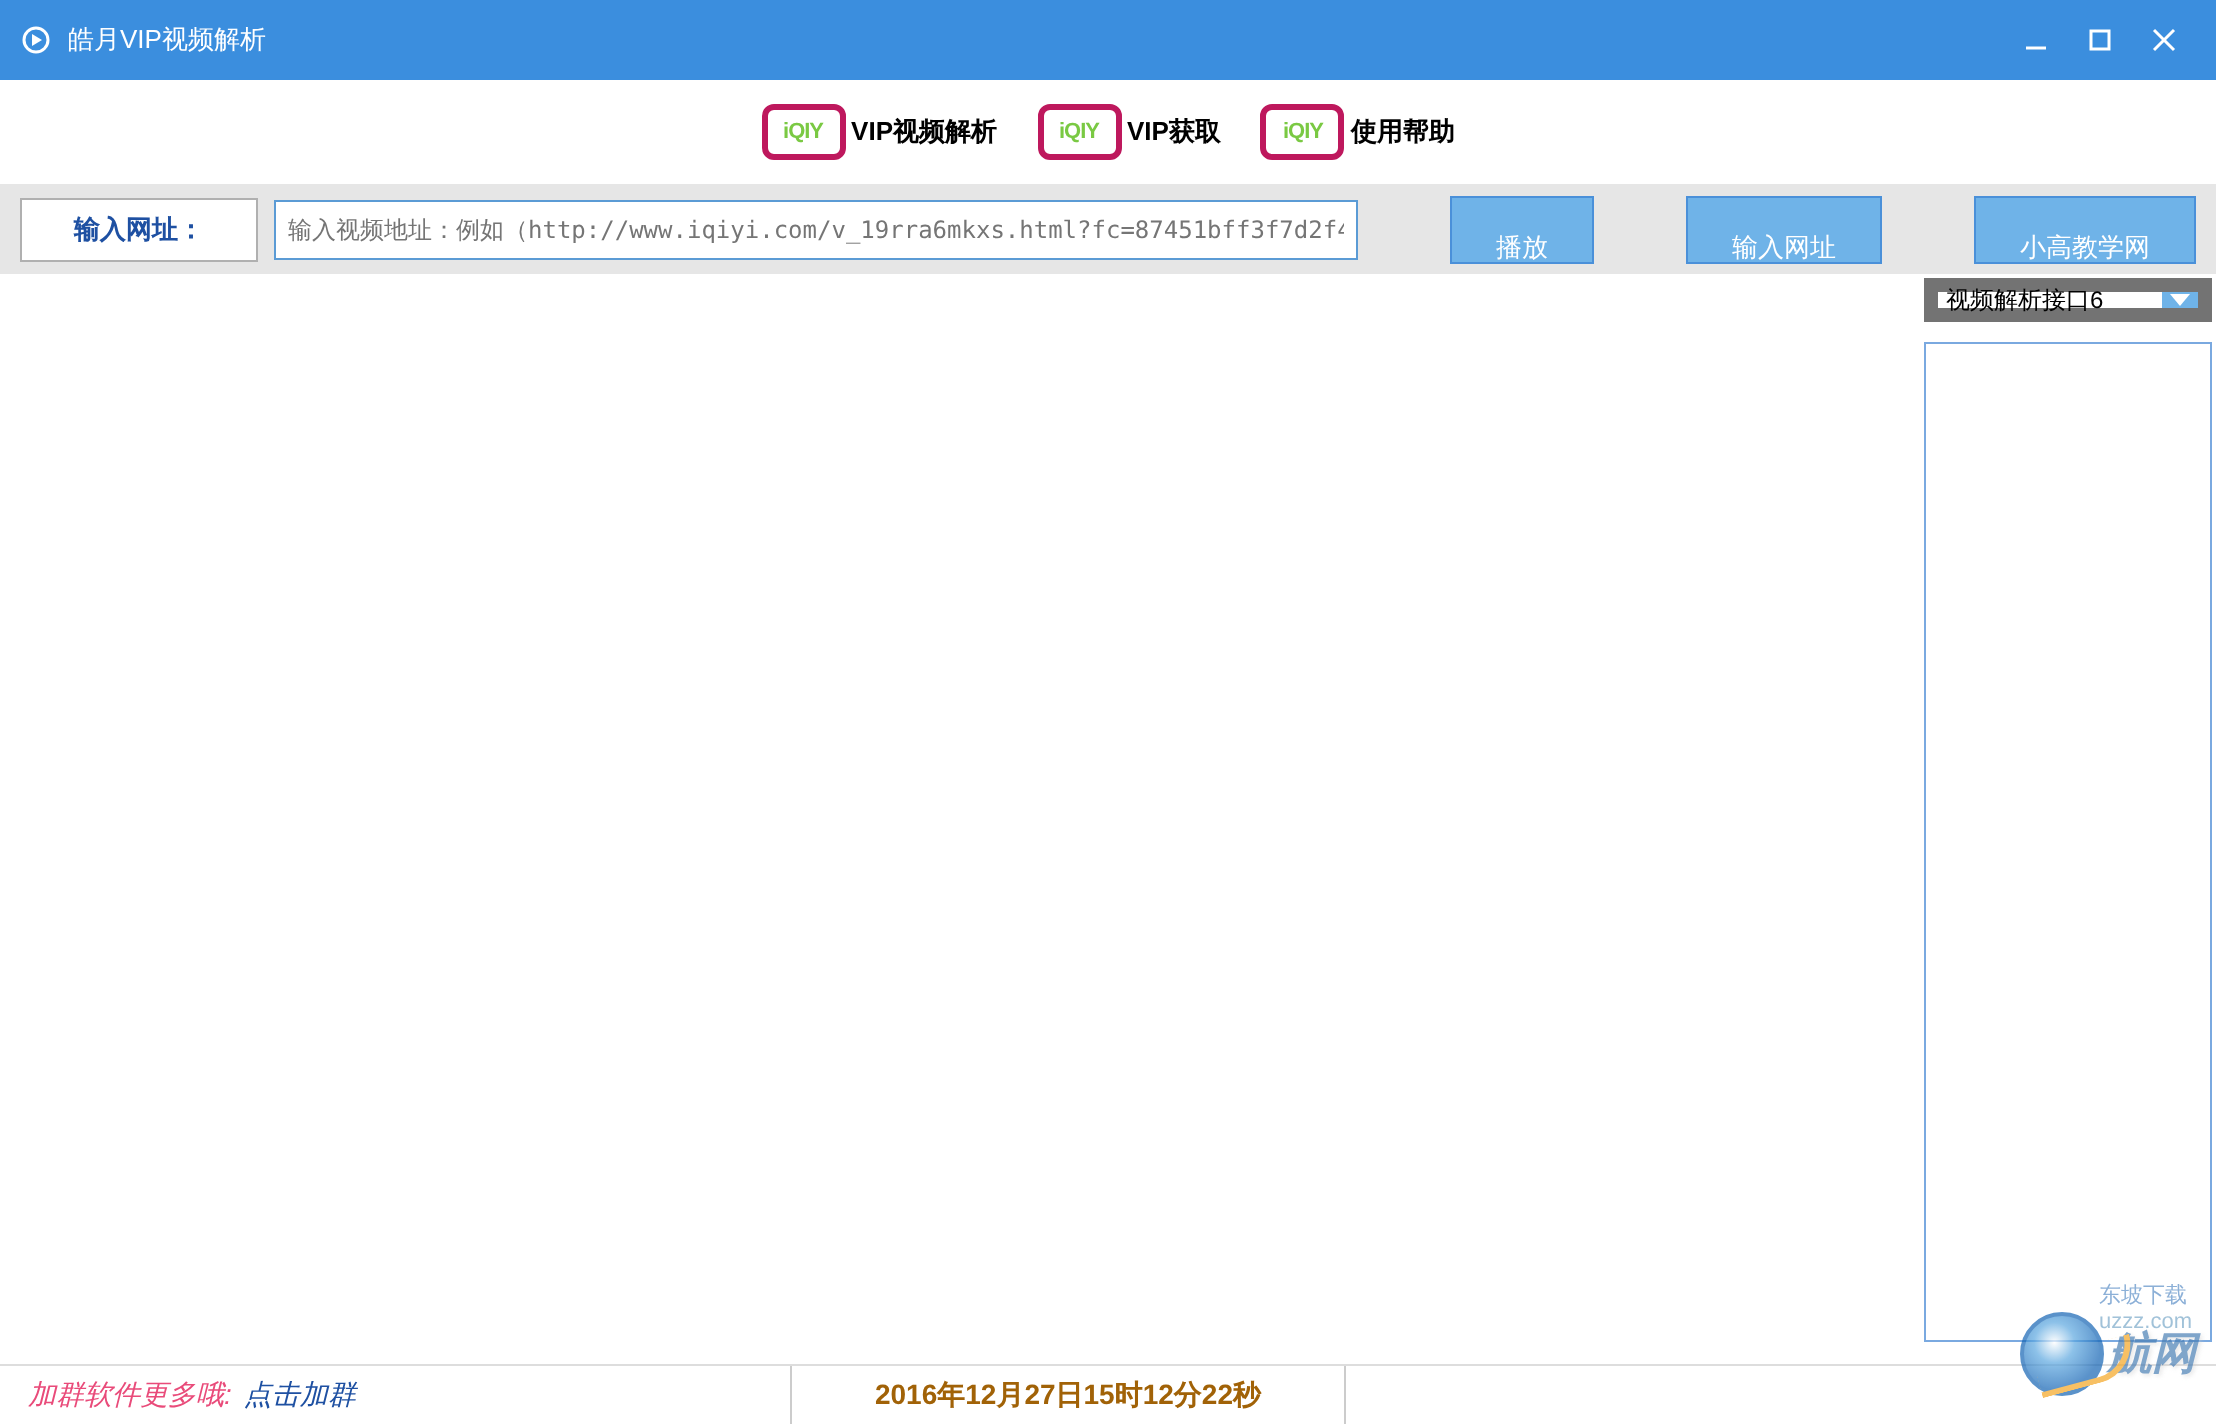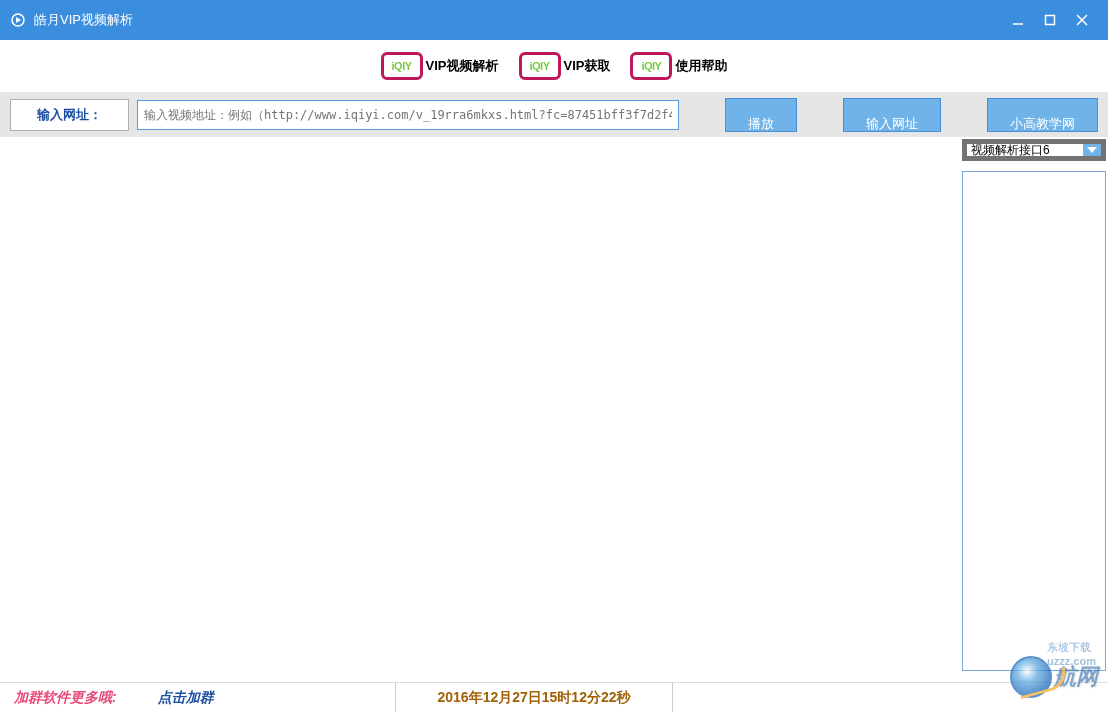--- a/index.html
+++ b/index.html
@@ -126,21 +126,21 @@
       flex: 1;
       background: #fff;
     }
     .side-panel {
       width: 148px;
       padding: 2px 2px 0 2px;
     }
     .dropdown-wrap {
       display: flex;
       height: 22px;
-      border: 5px solid #737373;
+      border: 7px solid #737373;
     }
     .dropdown-text {
       flex: 1;
       background: #fff;
       font-size: 12px;
       padding: 2px 4px;
       display: flex;
       align-items: center;
     }
     .dropdown-btn {
@@ -165,24 +165,23 @@
       height: 30px;
       background: #fff;
       border-top: 1px solid #ddd;
       display: flex;
       align-items: center;
     }
     .status-left {
       padding-left: 14px;
       font-size: 14px;
       font-style: italic;
-      font-weight: bold;
+      font-weight: normal;
       display: flex;
       align-items: flex-start;
-      gap: 35px;
     }
     .status-text1 { color: #e94b7a; }
     .status-link { color: #1e50a2; margin-left: 6px; }
     .status-center {
       position: absolute;
       left: 395px;
       right: 435px;
       height: 100%;
       display: flex;
       align-items: center;
@@ -313,21 +312,21 @@
 <div class="statusbar">
   <div class="status-left">
     <span class="status-text1">加群软件更多哦:</span>
     <span class="status-link">点击加群</span>
   </div>
   <div class="status-center">2016年12月27日15时12分22秒</div>
 </div>
 
 <div class="wm-corner">
   <span>东坡下载</span><br>
-  <span style="color:#7aa9c9;font-weight:bold;">uzzz.com</span>
+  <span style="color:#7aa9c9;">uzzz.com</span>
 </div>
 <div class="watermark">
   <div style="position:relative;">
     <div class="wm-circle"></div>
     <div class="wm-swoosh"></div>
   </div>
   <span class="wm-text">航网</span>
 </div>
 
 </body></html>

